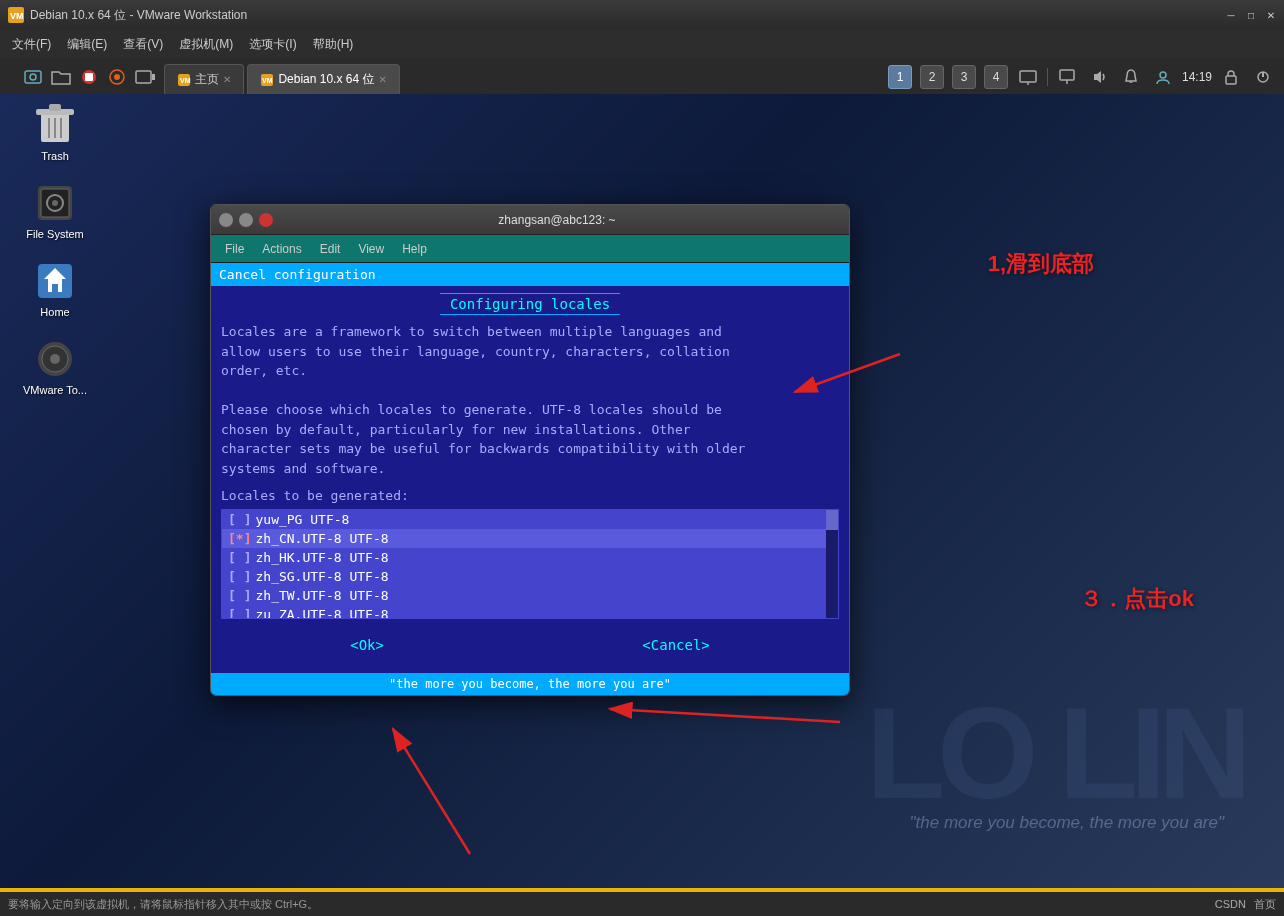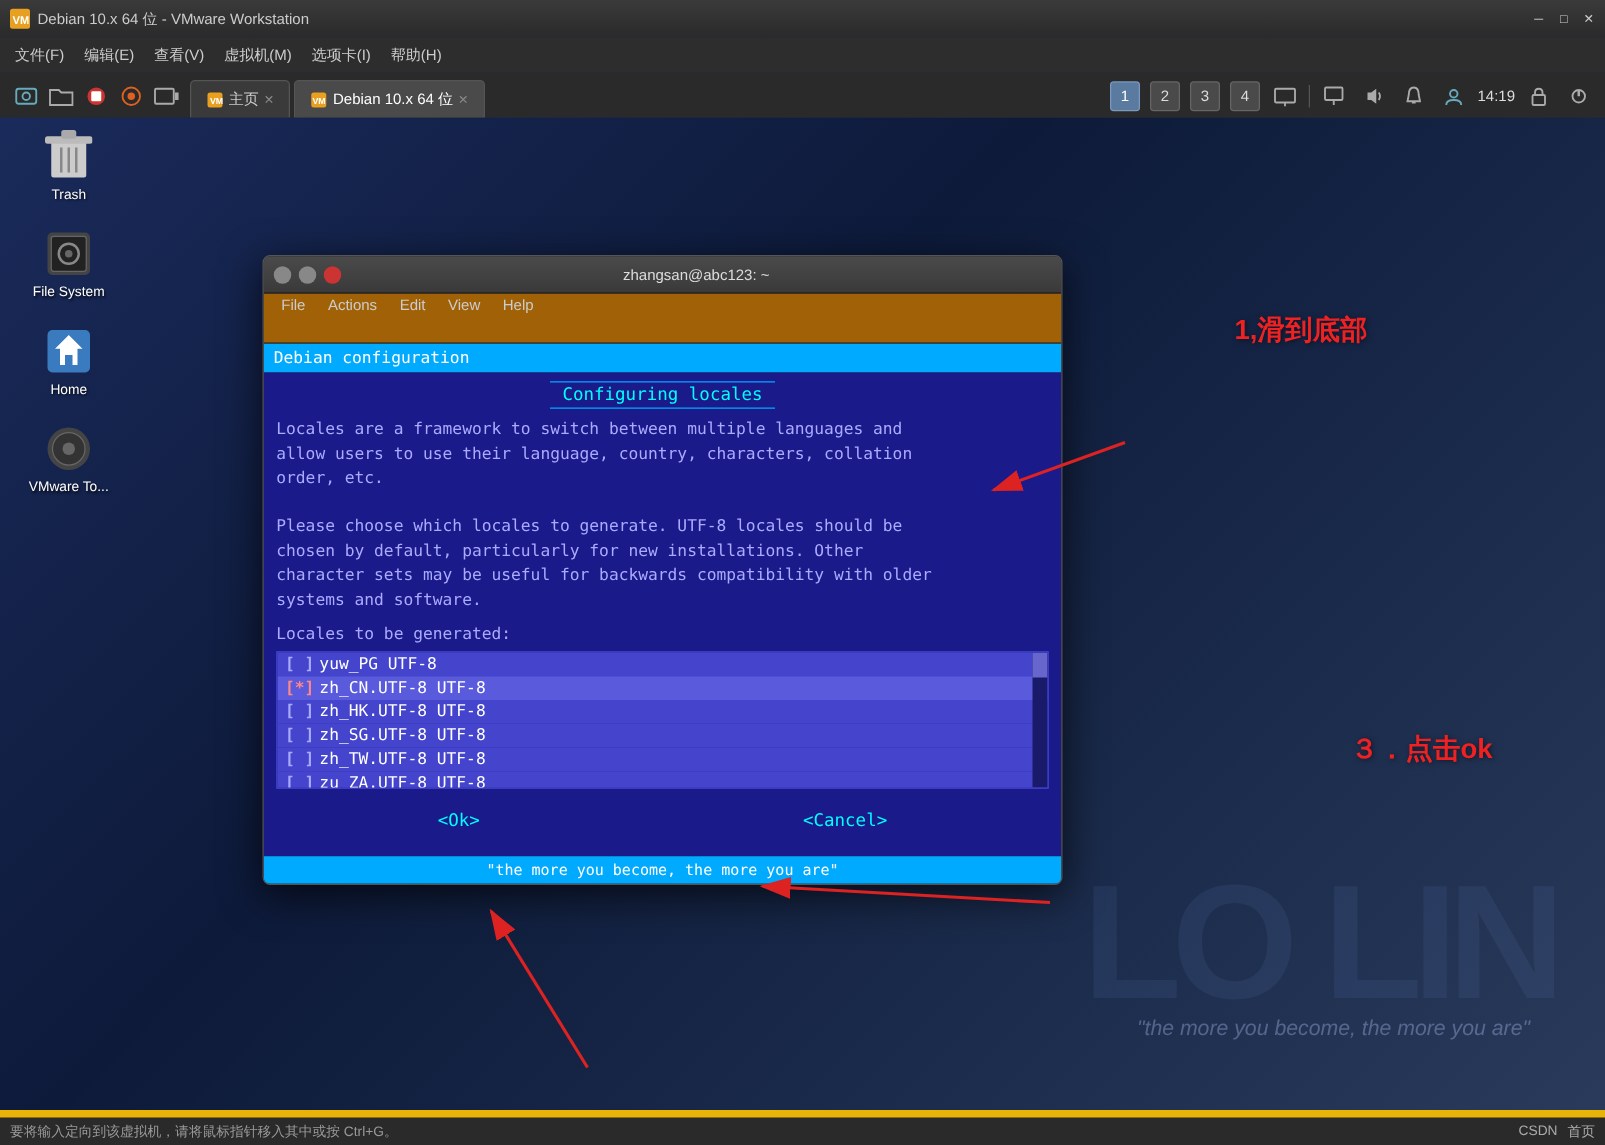--- a/index.html
+++ b/index.html
@@ -160,21 +160,21 @@
       left: 0;
       width: 100%;
       height: 28px;
       background: #2a2a2a;
       display: flex;
       align-items: center;
       padding: 0 8px;
       z-index: 100;
       color: #999;
       font-size: 11px;
-      border-top: 6px solid #eab308;
+      border-top: 4px solid #eab308;
     }
     .statusbar-right {
       margin-left: auto;
       display: flex;
       align-items: center;
       gap: 8px;
       font-size: 11px;
       color: #aaa;
     }
 
@@ -216,24 +216,24 @@
       border-radius: 50%;
       cursor: pointer;
       border: none;
     }
     .term-btn.min { background: #888; }
     .term-btn.max { background: #888; }
     .term-btn.close-t { background: #cc3333; }
 
     
     .terminal-menu {
-      height: 40px;
-      background: #a16207;
-      display: flex;
-      align-items: flex-start;
+      height: 28px;
+      background: #0f766e;
+      display: flex;
+      align-items: center;
       gap: 2px;
       padding: 0 6px;
       border-bottom: 1px solid #1a1a1a;
     }
     .terminal-menu-item {
       color: #ccc;
       font-size: 12px;
       padding: 2px 8px;
       cursor: pointer;
     }
@@ -407,21 +407,21 @@
 
 <div class="vmware-menubar">
   <span class="vmware-menu-item">文件(F)</span>
   <span class="vmware-menu-item">编辑(E)</span>
   <span class="vmware-menu-item">查看(V)</span>
   <span class="vmware-menu-item">虚拟机(M)</span>
   <span class="vmware-menu-item">选项卡(I)</span>
   <span class="vmware-menu-item">帮助(H)</span>
 </div>
 
-<div style="position:absolute;top:58px;left:0;width:100%;height:36px;background:#2a2a2a;display:flex;align-items:flex-end;padding-left:8px;z-index:100;">
+<div style="position:absolute;top:58px;left:0;width:100%;height:36px;background:#2a2a2a;display:flex;align-items:flex-end;padding-left:20px;z-index:100;">
 
   <div style="display:flex;align-items:center;gap:2px;padding-bottom:4px;padding-right:6px;">
     <button class="toolbar-icon-btn">
       <svg width="20" height="20" viewBox="0 0 20 20">
           <rect x="2" y="4" width="16" height="12" rx="2" fill="none" stroke="#6ab" stroke-width="1.5"></rect>
           <circle cx="10" cy="10" r="3" fill="none" stroke="#6ab" stroke-width="1.5"></circle>
         </svg>
     </button>
     <button class="toolbar-icon-btn">
       <svg width="20" height="18" viewBox="0 0 20 18">
@@ -584,21 +584,21 @@
 
     <div class="terminal-menu">
       <span class="terminal-menu-item">File</span>
       <span class="terminal-menu-item">Actions</span>
       <span class="terminal-menu-item">Edit</span>
       <span class="terminal-menu-item">View</span>
       <span class="terminal-menu-item">Help</span>
     </div>
 
     <div class="pkg-config">
-      <span>Debian configuration</span>
+      <span>Cancel configuration</span>
     </div>
 
     <div class="dialog-box">
       <div class="dialog-title-bar">
         <span>Configuring locales</span>
       </div>
       <div class="dialog-text">
         <span>Locales are a framework to switch between multiple languages and<br>allow users to use their language, country, characters, collation<br>order, etc.<br><br>Please choose which locales to generate. UTF-8 locales should be<br>chosen by default, particularly for new installations. Other<br>character sets may be useful for backwards compatibility with older<br>systems and software.</span>
       </div>
       <div class="locales-section">

